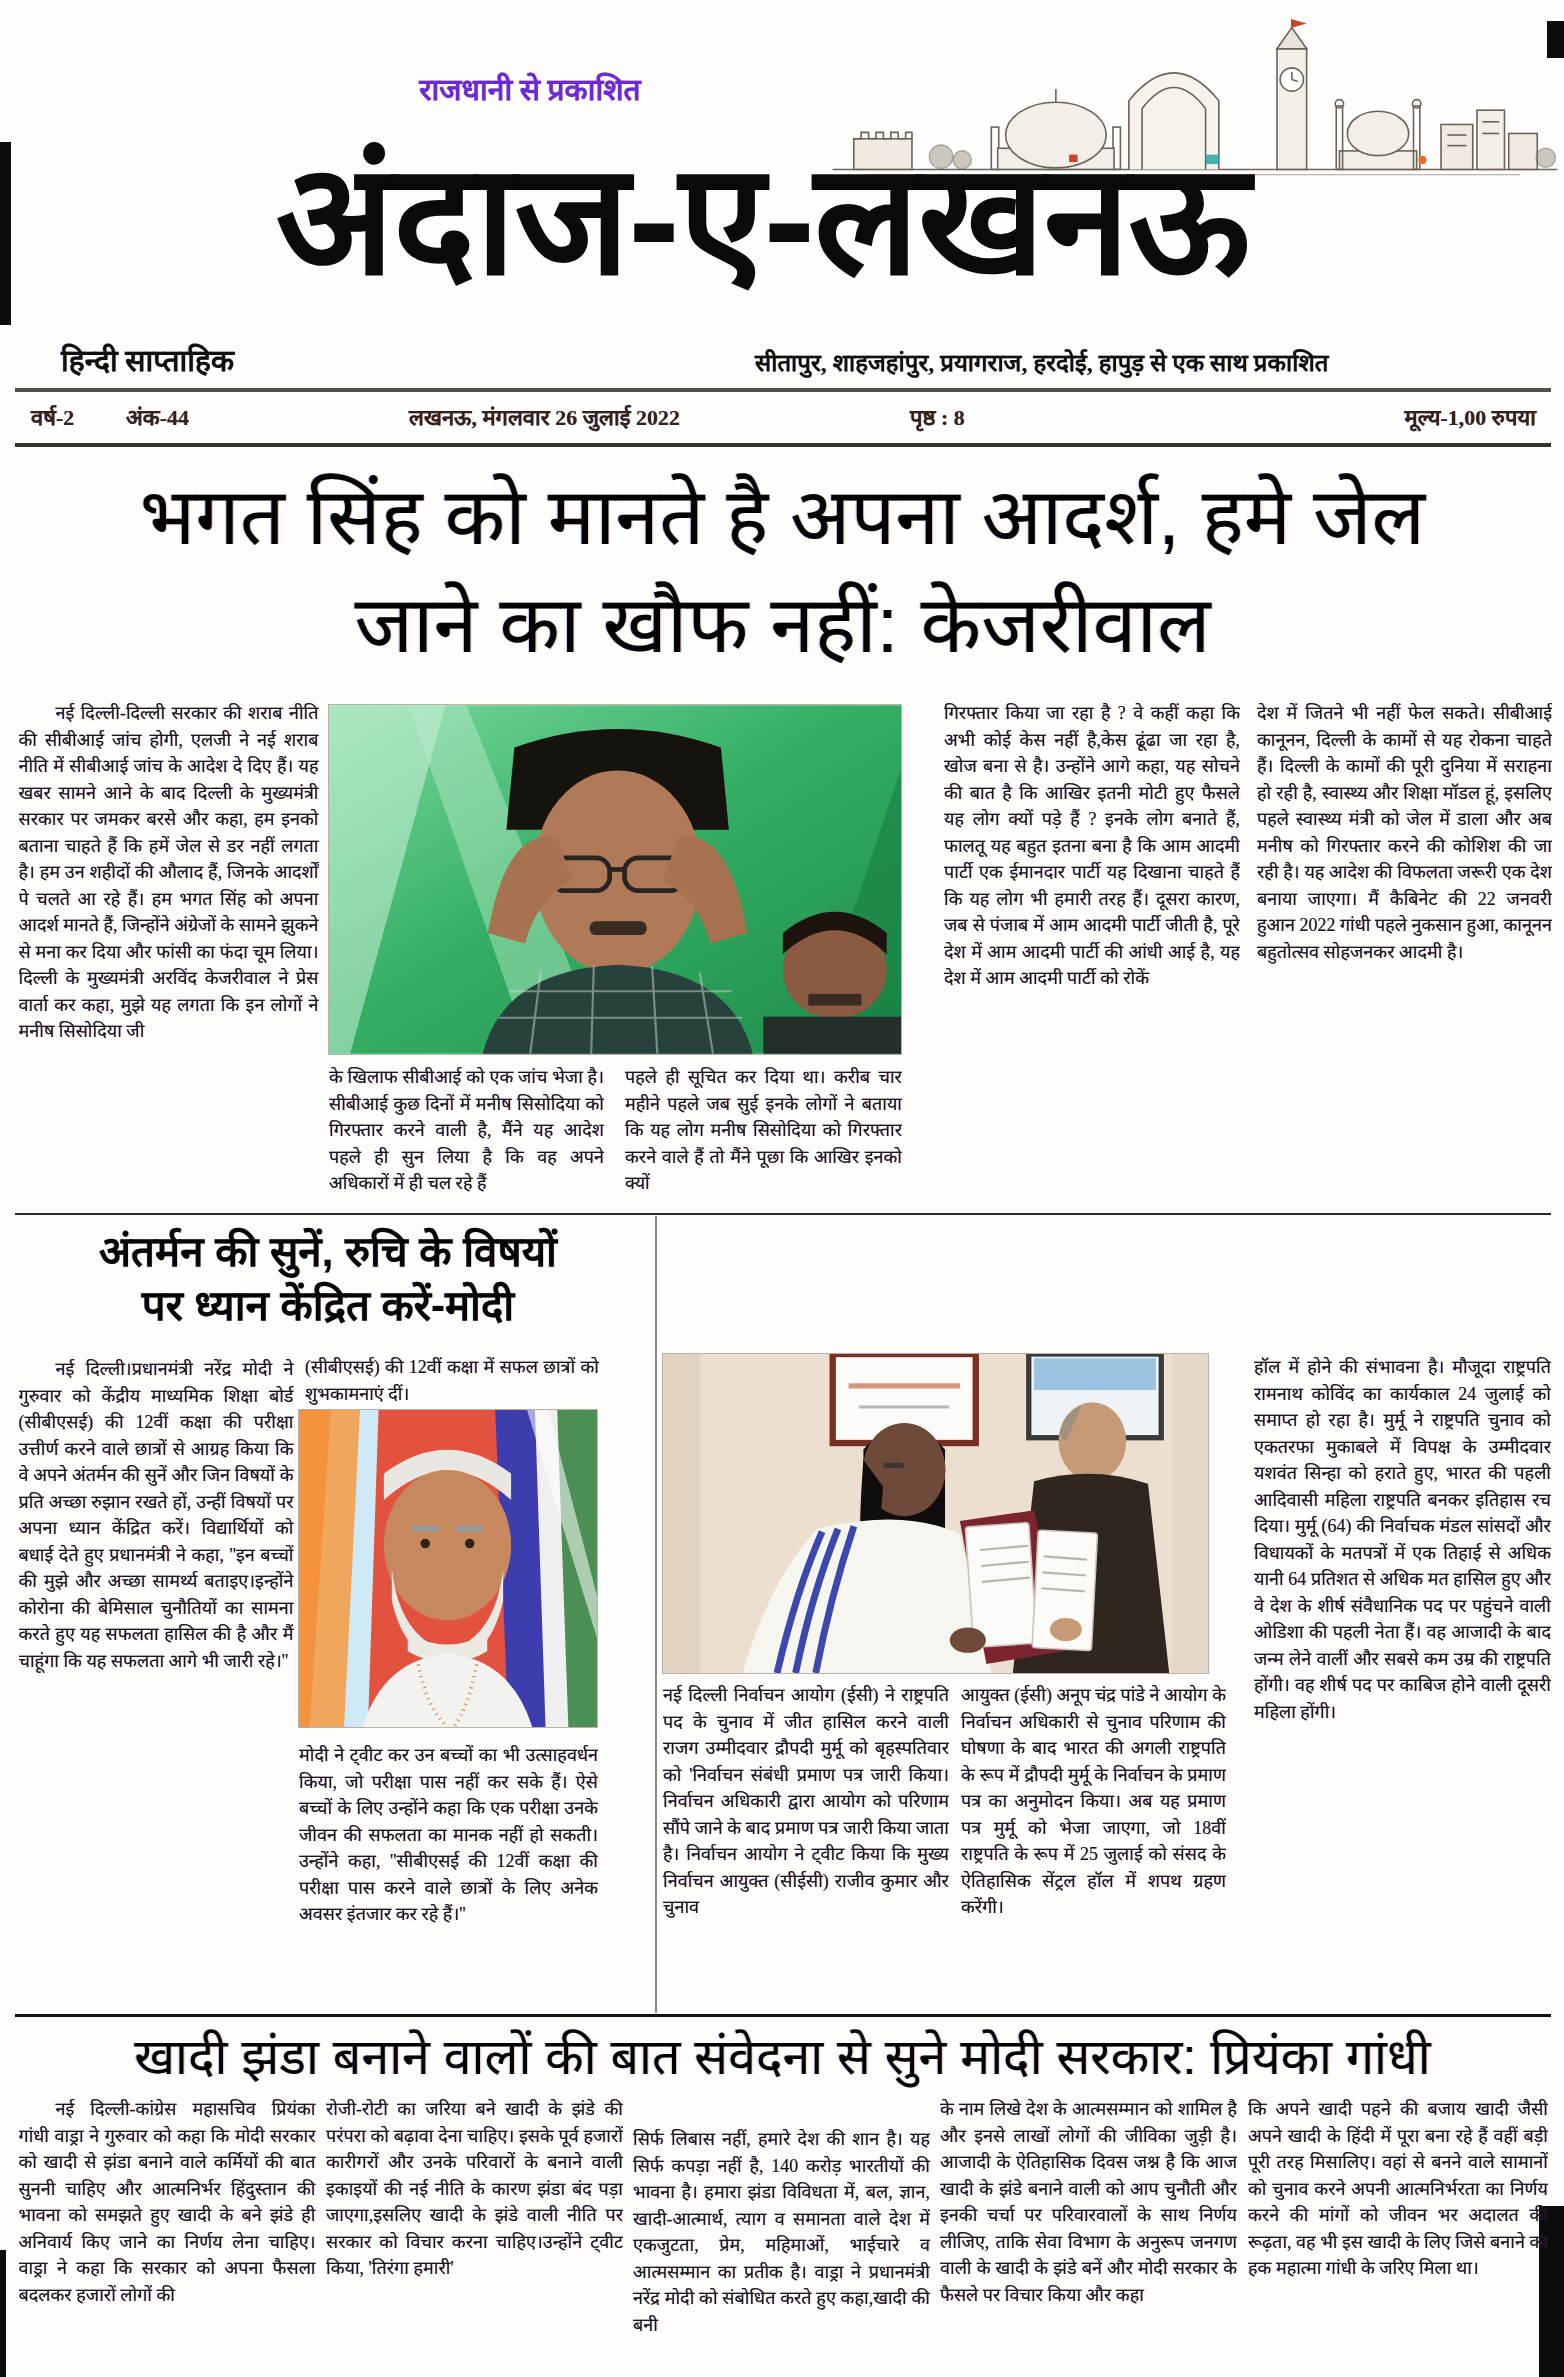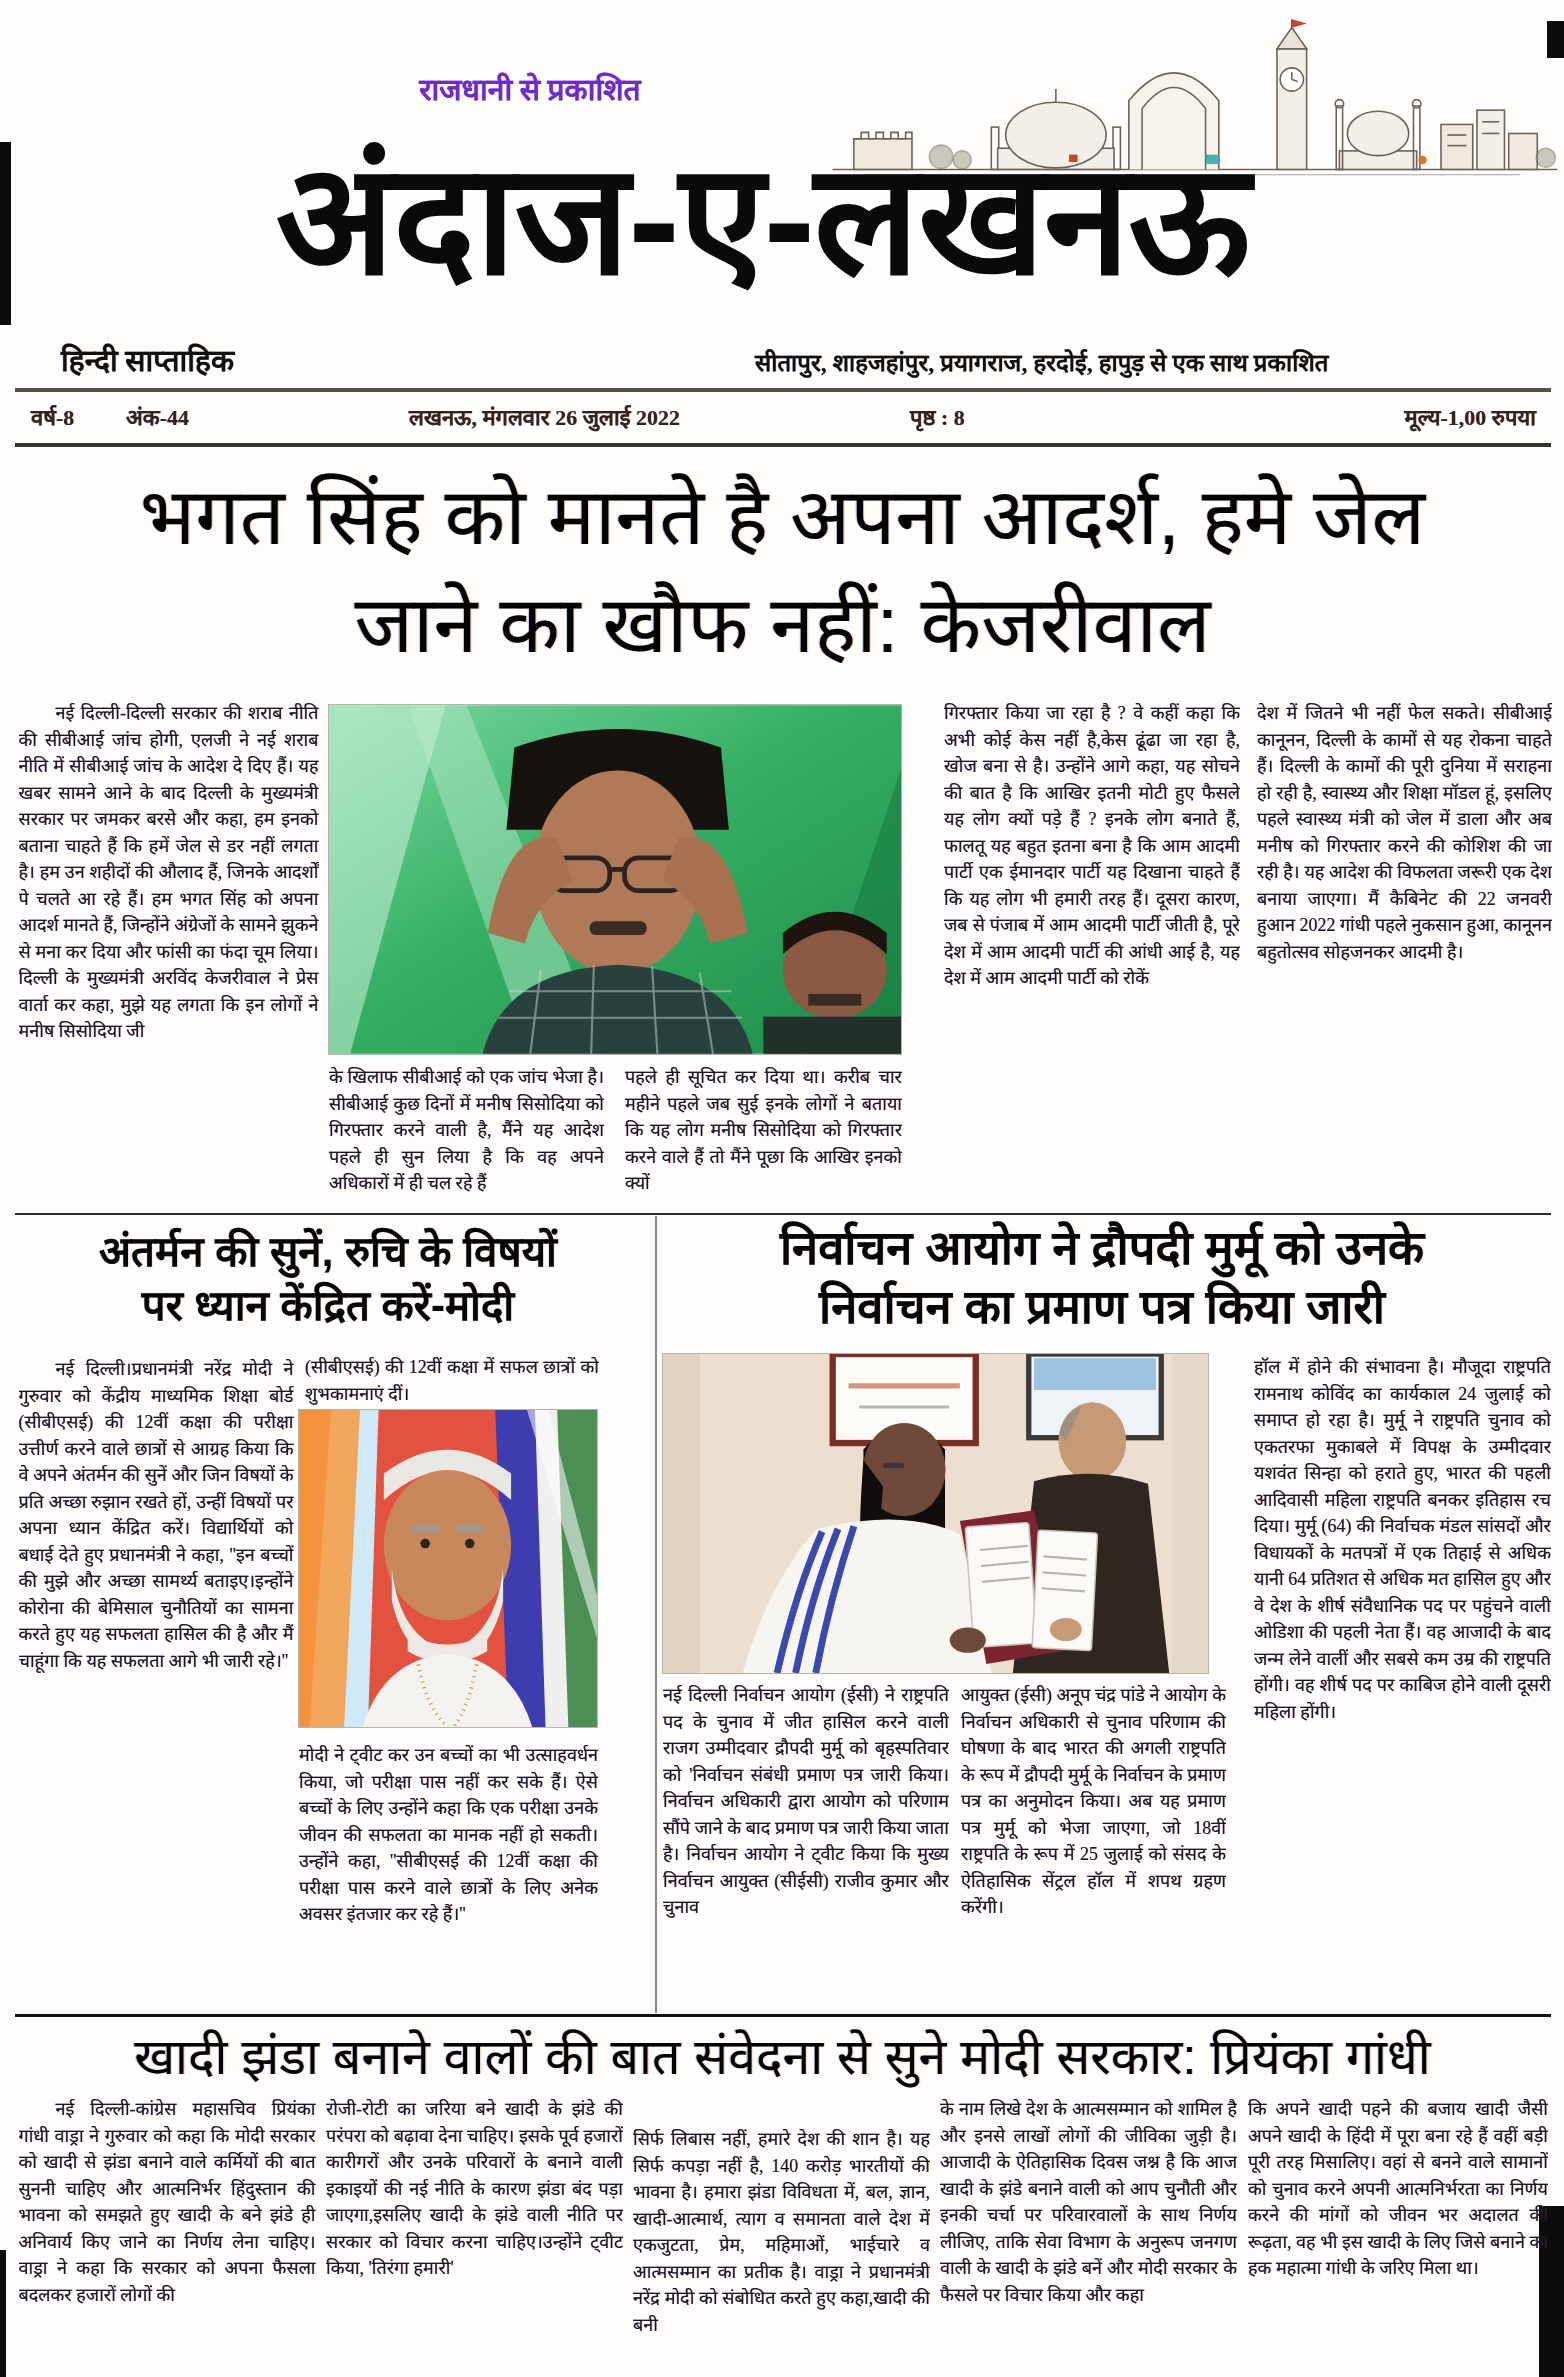--- a/index.html
+++ b/index.html
@@ -81,21 +81,21 @@
       <circle cx="1348" cy="268" r="18" fill="#a29a8e" opacity=".55"></circle>
     </g>
   </svg>
 
   <div class="abs mast-title" style="left:74px;top:131px;width:1377px;">अंदाज-ए-लखनऊ</div>
 
   <div class="abs mast-sub" style="left:61px;top:339px;font-size:30px;">हिन्दी साप्ताहिक</div>
   <div class="abs mast-sub" style="left:755px;top:345px;font-size:24px;">सीतापुर, शाहजहांपुर, प्रयागराज, हरदोई, हापुड़ से एक साथ प्रकाशित</div>
 
   <div class="abs datebar" style="left:15px;top:388px;width:1536px;height:51px;">
-    <div class="dateitem" style="left:16px;">वर्ष-8</div>
+    <div class="dateitem" style="left:16px;">वर्ष-2</div>
     <div class="dateitem" style="left:111px;">अंक-44</div>
     <div class="dateitem" style="left:0;right:477px;width:auto;text-align:center;">लखनऊ, मंगलवार 26 जुलाई 2022</div>
     <div class="dateitem" style="left:895px;">पृष्ठ : 8</div>
     <div class="dateitem" style="right:15px;">मूल्य-1,00 रुपया</div>
   </div>
 
   <div class="abs" style="left:16px;top:462px;width:1533px;">
     <div class="headline" style="font-size:79px;line-height:110px;">भगत सिंह को मानते है अपना आदर्श, हमे जेल</div>
     <div class="headline" style="font-size:79px;line-height:106px;">जाने का खौफ नहीं: केजरीवाल</div>
   </div>
@@ -171,24 +171,20 @@
     <rect x="296" y="218" width="52" height="12" rx="6" fill="#9a9a94"></rect>
     <circle cx="238" cy="252" r="9" fill="#2d241c"></circle>
     <circle cx="322" cy="252" r="9" fill="#2d241c"></circle>
     <path d="M120 598 Q160 470 280 460 Q400 470 440 598 Z" fill="#f4f2ee"></path>
     <path d="M225 480 Q240 560 280 598" stroke="#c98f4e" stroke-width="7" fill="none" stroke-dasharray="2 9"></path>
     <path d="M335 480 Q320 560 292 598" stroke="#c98f4e" stroke-width="7" fill="none" stroke-dasharray="2 9"></path>
   </svg>
 
   <div class="abs bodytext" style="left:299px;top:1733px;width:299px;height:228px;margin-top:9px;">मोदी ने ट्वीट कर उन बच्चों का भी उत्साहवर्धन किया, जो परीक्षा पास नहीं कर सके हैं। ऐसे बच्चों के लिए उन्होंने कहा कि एक परीक्षा उनके जीवन की सफलता का मानक नहीं हो सकती। उन्होंने कहा, ''सीबीएसई की 12वीं कक्षा की परीक्षा पास करने वाले छात्रों के लिए अनेक अवसर इंतजार कर रहे हैं।''</div>
 
-  <div class="abs" style="left:665px;top:1218px;width:874px;">
-    <div class="subhead" style="font-size:47px;line-height:60px;">निर्वाचन आयोग ने द्रौपदी मुर्मू को उनके</div>
-    <div class="subhead" style="font-size:47px;line-height:57px;">निर्वाचन का प्रमाण पत्र किया जारी</div>
-  </div>
 
   <svg class="abs photo-frame" style="left:663px;top:1354px;" width="545" height="319" viewBox="0 0 1028 602">
     <rect width="1028" height="602" fill="#ecdfd0"></rect>
     <rect x="0" y="0" width="70" height="602" fill="#e2d2c0"></rect>
     <rect x="960" y="0" width="68" height="602" fill="#e6d8c8"></rect>
     <rect x="320" y="0" width="270" height="168" fill="#fdfbf7" stroke="#7a2f23" stroke-width="12"></rect>
     <line x1="350" y1="60" x2="560" y2="60" stroke="#b9552f" stroke-width="10" opacity=".6"></line>
     <line x1="370" y1="100" x2="540" y2="100" stroke="#8a8a8a" stroke-width="6" opacity=".6"></line>
     <rect x="690" y="0" width="250" height="158" fill="#eef3f8" stroke="#3a3a3a" stroke-width="10"></rect>
     <rect x="700" y="8" width="230" height="60" fill="#9cc4e0"></rect>

